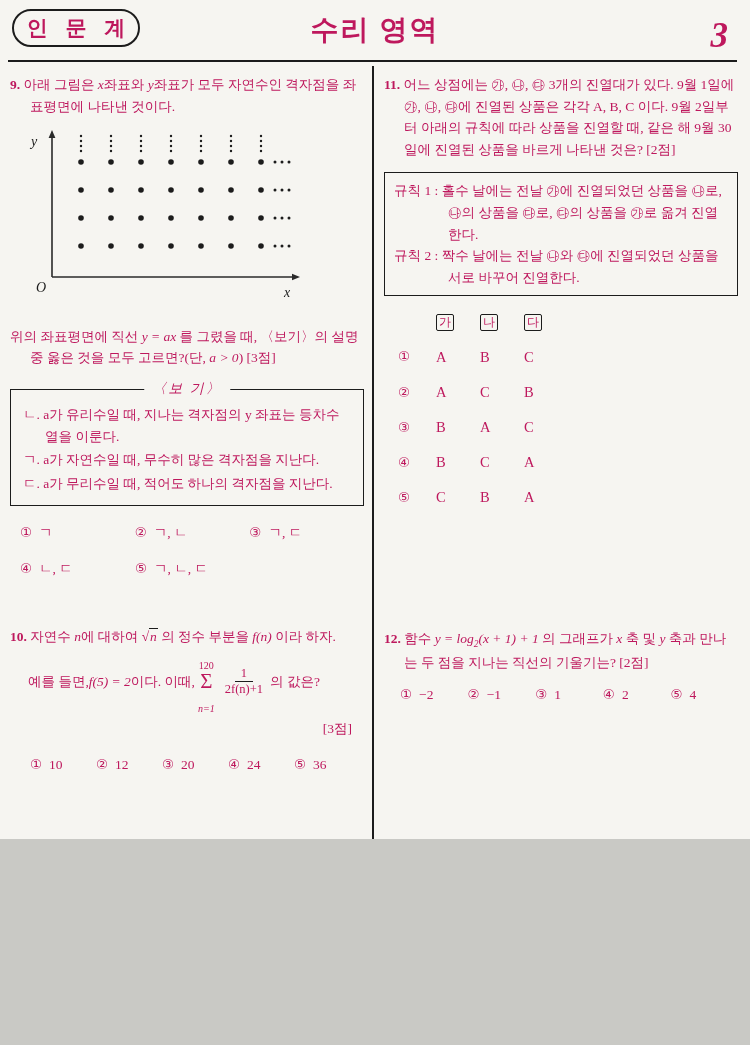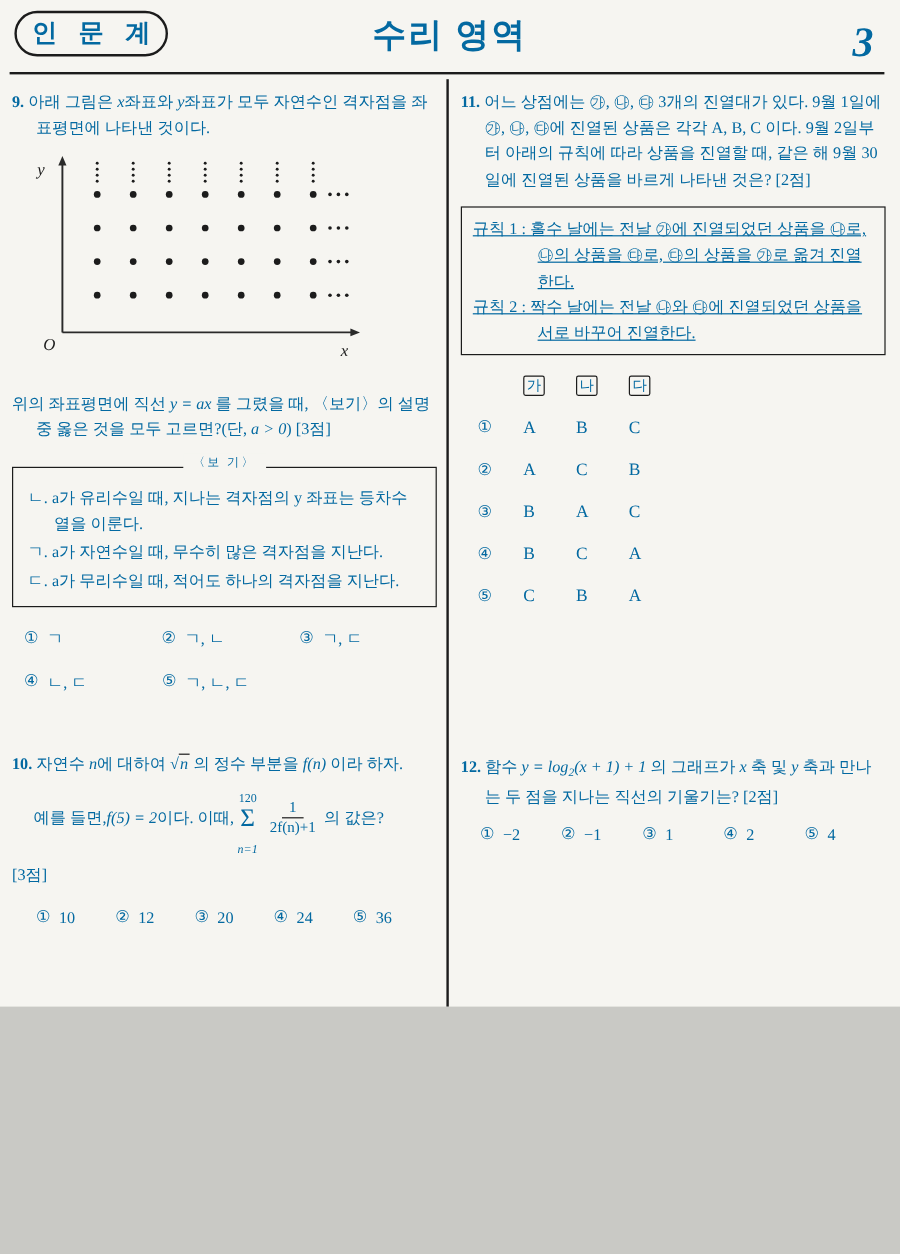--- a/index.html
+++ b/index.html
@@ -1,16 +1,16 @@
 <!DOCTYPE html>
 <html><head>
 <meta charset="utf-8">
 <style>
   html,body{margin:0;padding:0;background:#c9c9c5;}
-  .page{position:relative;width:750px;height:839px;background:#f6f5f1;color:#0369a1;
+  .page{position:relative;width:750px;height:839px;background:#f6f5f1;color:#be185d;
         font-family:"Liberation Serif",serif;font-size:13.5px;line-height:1.6;overflow:hidden;}
   
   .section-pill{position:absolute;left:12px;top:9px;width:118px;height:34px;
         border:2.2px solid #1c1c1c;border-radius:19px;display:flex;align-items:center;justify-content:center;
         font-family:"Liberation Sans",sans-serif;font-weight:bold;font-size:21px;letter-spacing:6px;padding-left:6px;}
   .page-title{position:absolute;left:0;top:8px;width:750px;text-align:center;
         font-family:Liberation Serif, serif;font-weight:bold;font-size:28px;letter-spacing:2px;}
   .page-number{position:absolute;right:22px;top:8px;font-style:italic;font-size:35px;font-weight:bold;}
   .header-rule{position:absolute;left:8px;top:60px;width:729px;height:2px;background:#1c1c1c;}
   .col-divider{position:absolute;left:372px;top:66px;width:2px;height:970px;background:#1c1c1c;}
@@ -25,40 +25,40 @@
   sub.msub{font-size:9.5px;}
   
   .fig-wrap{margin:12px 0 0 12px;}
   .fig-wrap svg text{font-family:"Liberation Serif",serif;font-size:14px;font-style:italic;fill:#1c1c1c;}
   .fig-wrap svg .axis{stroke:#2a2a2a;stroke-width:1.6;}
   .fig-wrap svg circle{fill:#1c1c1c;}
   .fig-wrap svg polygon{fill:#2a2a2a;}
   
   .bogi-box{position:relative;border:1.6px solid #1c1c1c;margin:20px 0 0 0;padding:12px 12px 9px 12px;}
   .bogi-label{position:absolute;top:-12px;left:50%;transform:translateX(-50%);
-        background:#f6f5f1;padding:0 8px;letter-spacing:2px;font-size:10px;}
+        background:#f6f5f1;padding:0 8px;letter-spacing:2px;font-size:14px;font-style:italic;}
   .bogi-item{padding-left:22px;text-indent:-22px;margin:2px 0;}
   
   .choice-row{display:flex;margin-top:16px;margin-left:10px;}
   .choice{display:flex;gap:7px;}
   .w115{width:115px;}
   .w66{width:66px;}
   .w68{width:68px;}
   .cnum{font-family:"DejaVu Sans",sans-serif;font-size:13.5px;}
   
   .mathline{display:flex;align-items:center;padding-left:18px;margin-top:2px;flex-wrap:nowrap;white-space:nowrap;}
   .bigop{display:inline-flex;flex-direction:column;align-items:center;line-height:1;margin:0 3px;}
   .bigop .lim{font-size:10px;font-style:italic;margin-top:12px;}
   .bigop .opsym{font-size:21px;line-height:1;font-style:normal;}
   .frac{display:inline-flex;flex-direction:column;align-items:center;line-height:1.25;margin:0 4px;font-size:12.5px;}
   .frac .num{padding:0 6px;border-bottom:1px solid #1c1c1c;}
   .frac .den{padding:0 3px;}
-  .points-line{text-align:left;padding-right:12px;margin-top:4px;}
-  
-  .rules-box{border:1.6px solid #1c1c1c;margin-top:12px;padding:7px 9px;text-decoration:underline;}
+  .points-line{text-align:right;padding-right:12px;margin-top:4px;}
+  
+  .rules-box{border:1.6px solid #1c1c1c;margin-top:12px;padding:7px 9px;}
   .rule-item{padding-left:54px;text-indent:-54px;}
   
   .ans-table{margin:14px 0 0 14px;}
   .t-row{display:flex;align-items:center;margin-bottom:12px;}
   .t-num{width:38px;}
   .t-cell{width:44px;font-size:14.5px;}
   .hbox{display:inline-block;border:1.3px solid #1c1c1c;border-radius:2px;padding:0 2px;
         font-size:12px;line-height:15px;font-family:"Liberation Sans",sans-serif;}
   .gap-q10{margin-top:46px;}
   .gap-q12{margin-top:119px;}

